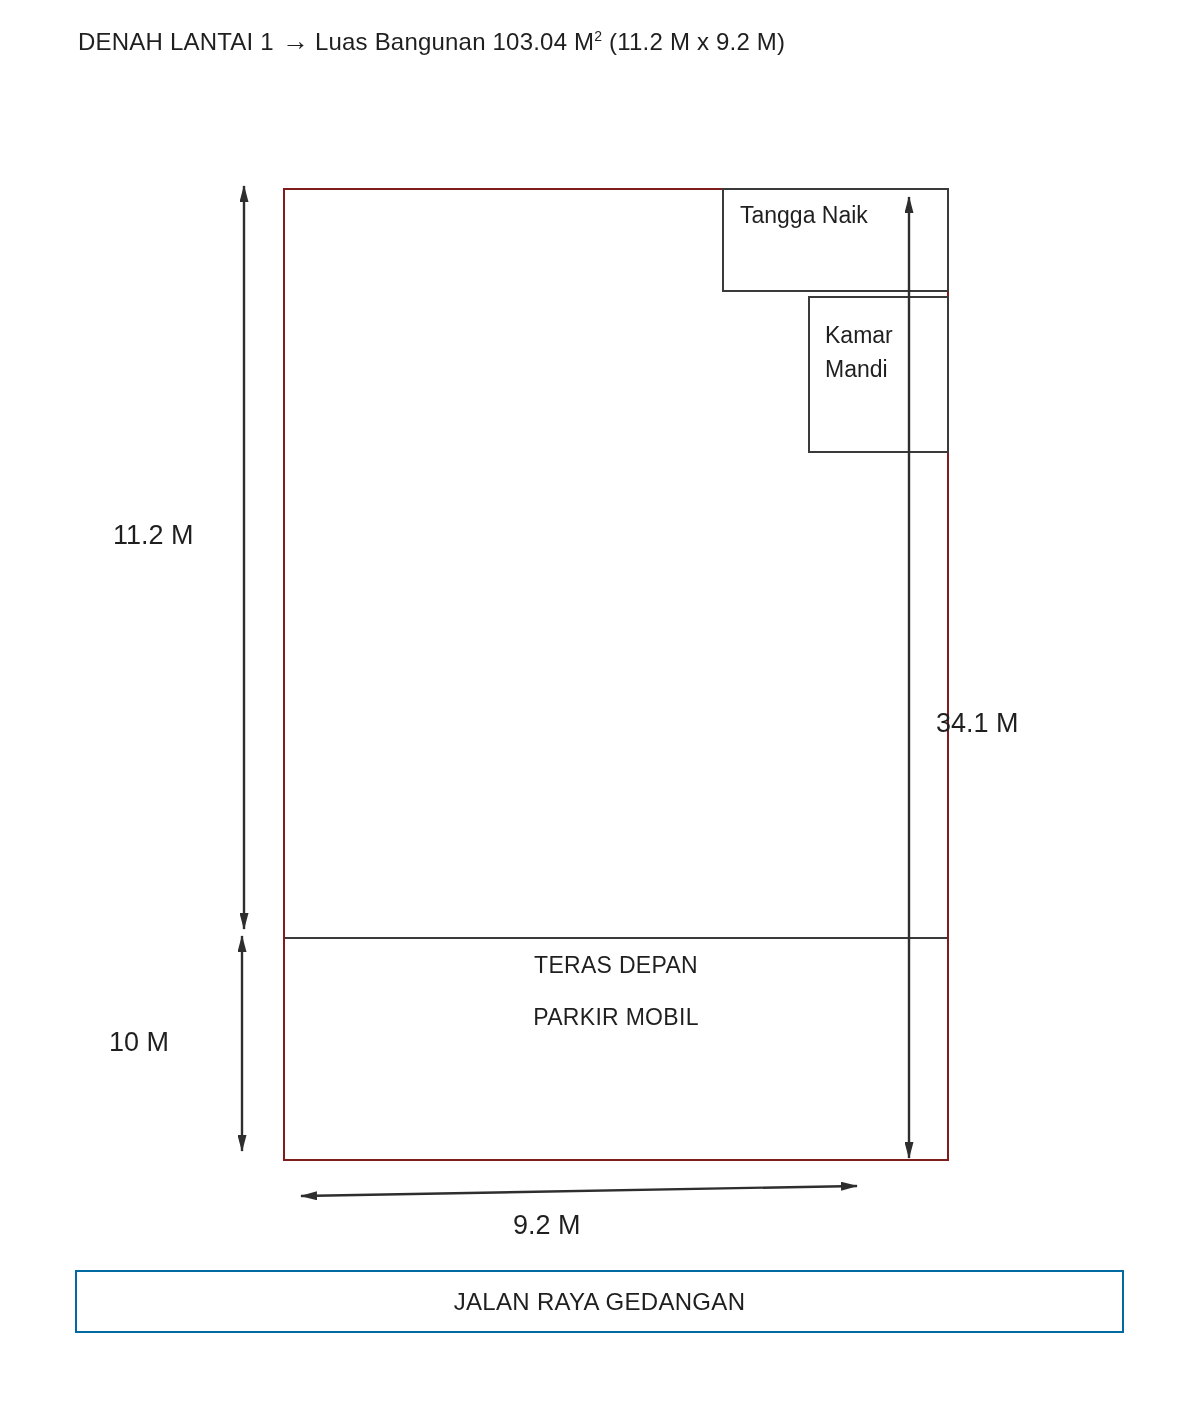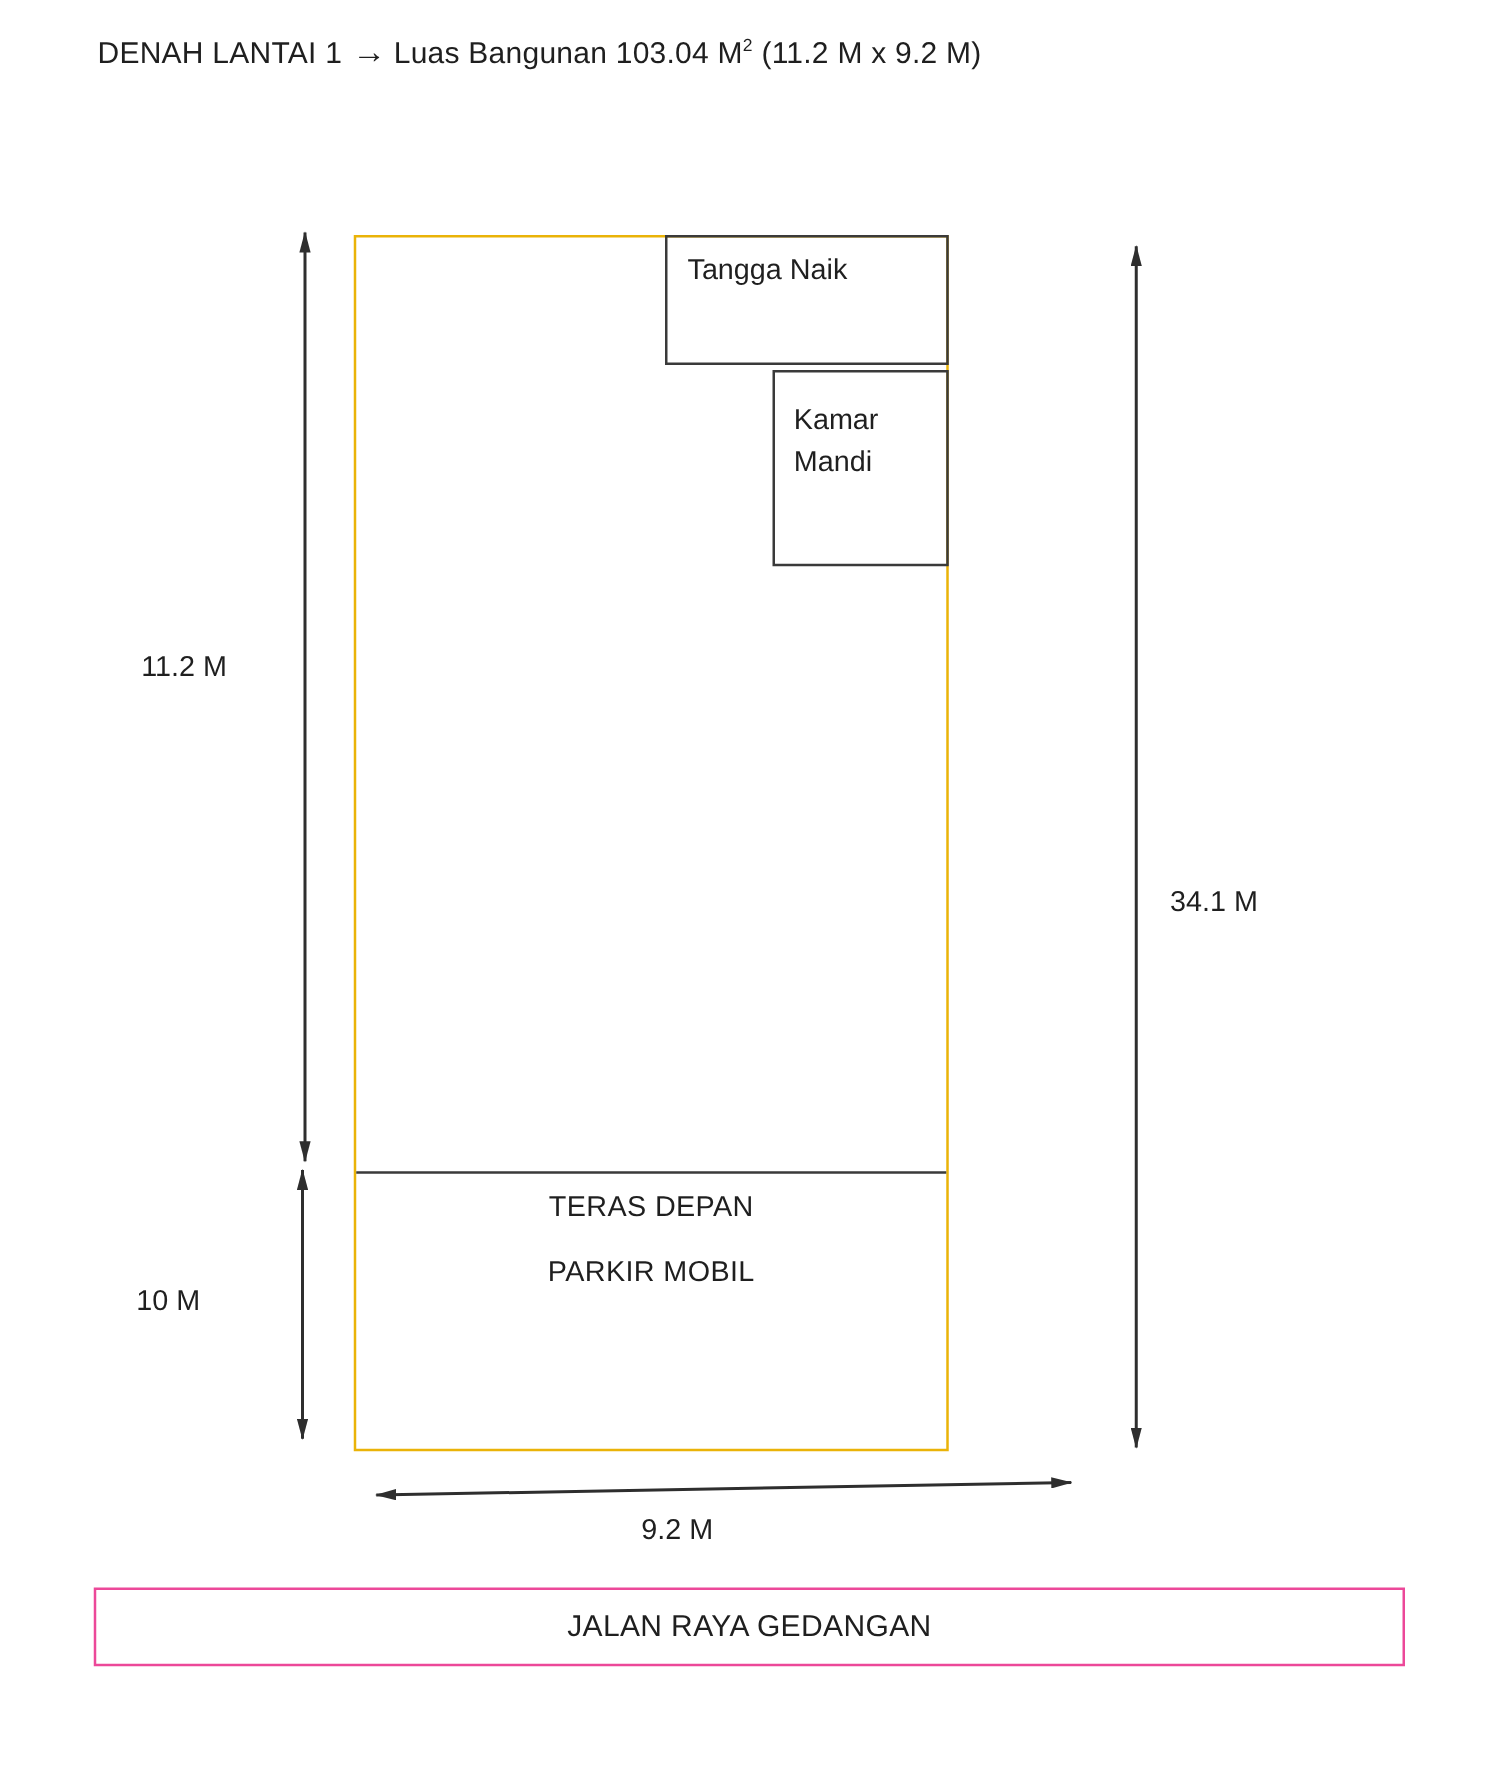--- a/index.html
+++ b/index.html
@@ -33,23 +33,23 @@
   .title sup {
     font-size: 14px;
     vertical-align: super;
   }
 
   
   .building {
     position: absolute;
     left: 283px;
     top: 188px;
-    width: 476px;
+    width: 666px;
     height: 973px;
-    border: 2px solid #eab308;
+    border: 2px solid #7f1d1d;
     background: #ffffff;
   }
   .room-tangga {
     position: absolute;
     top: -2px;
     right: -2px;
     width: 227px;
     height: 104px;
     border: 2px solid #3a3a3a;
     padding: 12px 16px;
@@ -90,36 +90,36 @@
     left: 0;
     top: 0;
     width: 1200px;
     height: 1413px;
     pointer-events: none;
   }
 
   
   .dim {
     position: absolute;
-    font-size: 23px;
+    font-size: 27px;
     white-space: nowrap;
   }
   .dim-left-upper { left: 113px; top: 520px; }
   .dim-left-lower { left: 109px; top: 1027px; }
   .dim-right      { left: 936px; top: 708px; }
   .dim-bottom     { left: 513px; top: 1210px; }
 
   
   .road {
     position: absolute;
     left: 75px;
     top: 1270px;
     width: 1049px;
     height: 63px;
-    border: 2px solid #ec4899;
+    border: 2px solid #0369a1;
     display: flex;
     align-items: center;
     justify-content: center;
     font-size: 24px;
     letter-spacing: 0.3px;
   }
 </style>
 </head>
 <body>
 

